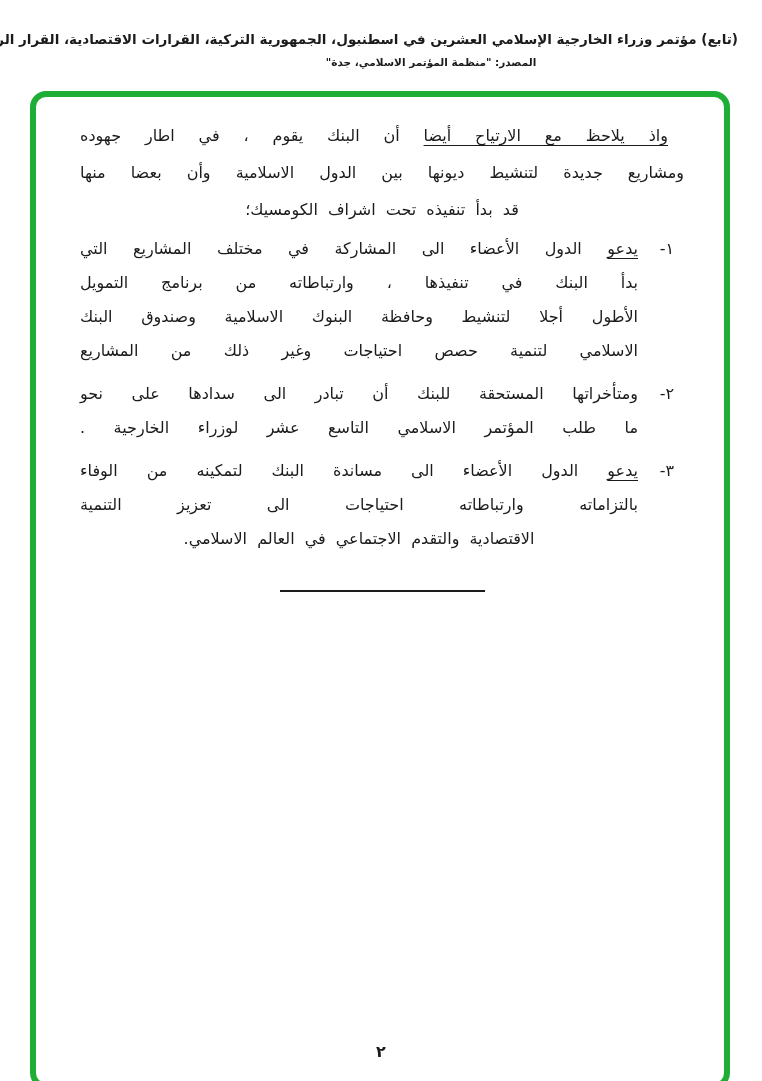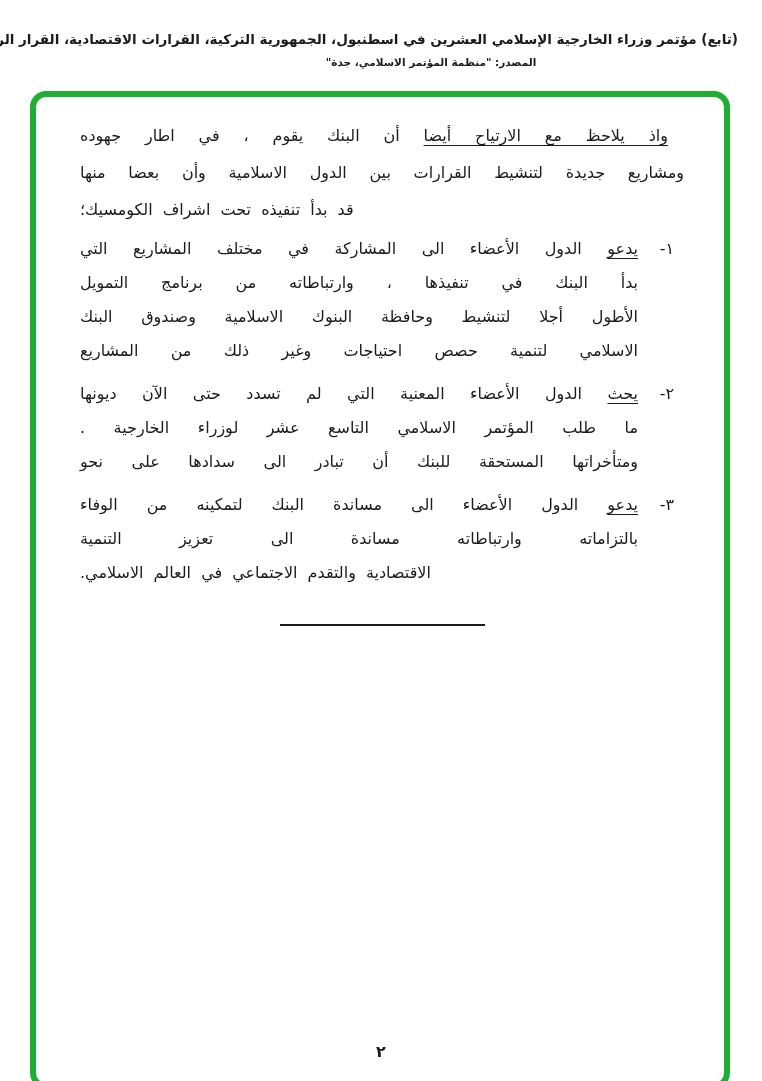--- a/index.html
+++ b/index.html
@@ -50,21 +50,21 @@
     direction: rtl;
     padding: 20px 40px 0 44px;
     font-size: 16px;
     word-spacing: 5px;
   }
   .ln { display: block; }
   .intro .ln { line-height: 37px; }
   .item .ln, .num { line-height: 34px; }
 
   .j    { text-align: justify; text-align-last: justify; }
-  .last { text-align: left; }
+  .last { text-align: center; }
   .first-indent { text-indent: 16px; }
 
   .u {
     text-decoration: underline;
     text-underline-offset: 4px;
     text-decoration-thickness: 1px;
   }
 
   .intro { margin: 0 0 4px 0; }
 
@@ -102,48 +102,47 @@
   <header class="doc-header">
     <div class="header-title">(تابع) مؤتمر وزراء الخارجية الإسلامي العشرين في اسطنبول، الجمهورية التركية، القرارات الاقتصادية، القرار الرقم ٢٠/١٢-أق</div>
     <div class="header-source">المصدر: "منظمة المؤتمر الاسلامي، جدة"</div>
   </header>
 
   <div class="green-box" style="border-color: rgb(30, 174, 53);">
     <div class="content">
 
       <div class="intro">
         <div class="ln j first-indent"><span class="u">واذ يلاحظ مع الارتياح أيضا</span><span> أن البنك يقوم ، في اطار جهوده</span></div>
-        <div class="ln j">ومشاريع جديدة لتنشيط القرارات بين الدول الاسلامية وأن بعضا منها</div>
+        <div class="ln j">ومشاريع جديدة لتنشيط ديونها بين الدول الاسلامية وأن بعضا منها</div>
         <div class="ln last">قد بدأ تنفيذه تحت اشراف الكومسيك؛</div>
       </div>
 
       <div class="item">
         <div class="num">١-</div>
         <div class="ibody">
           <div class="ln j"><span class="u">يدعو</span><span> الدول الأعضاء الى المشاركة في مختلف المشاريع التي</span></div>
           <div class="ln j">بدأ البنك في تنفيذها ، وارتباطاته من برنامج التمويل</div>
           <div class="ln j">الأطول أجلا لتنشيط وحافظة البنوك الاسلامية وصندوق البنك</div>
           <div class="ln j">الاسلامي لتنمية حصص احتياجات وغير ذلك من المشاريع</div>
         </div>
       </div>
 
       <div class="item">
         <div class="num">٢-</div>
         <div class="ibody">
-          <div class="ln j"><span class="u">يحث</span><span> الدول الأعضاء المعنية التي لم تسدد حتى الآن ديونها</span></div>
+          <div class="ln j">ومتأخراتها المستحقة للبنك أن تبادر الى سدادها على نحو</div>
           <div class="ln j">ما طلب المؤتمر الاسلامي التاسع عشر لوزراء الخارجية .</div>
-          <div class="ln j">ومتأخراتها المستحقة للبنك أن تبادر الى سدادها على نحو</div>
         </div>
       </div>
 
       <div class="item">
         <div class="num">٣-</div>
         <div class="ibody">
           <div class="ln j"><span class="u">يدعو</span><span> الدول الأعضاء الى مساندة البنك لتمكينه من الوفاء</span></div>
-          <div class="ln j">بالتزاماته وارتباطاته مساندة الى تعزيز التنمية</div>
+          <div class="ln j">بالتزاماته وارتباطاته احتياجات الى تعزيز التنمية</div>
           <div class="ln last">الاقتصادية والتقدم الاجتماعي في العالم الاسلامي.</div>
         </div>
       </div>
 
       <div class="separator"></div>
 
     </div>
   </div>
 
   <div class="page-number">٢</div>

